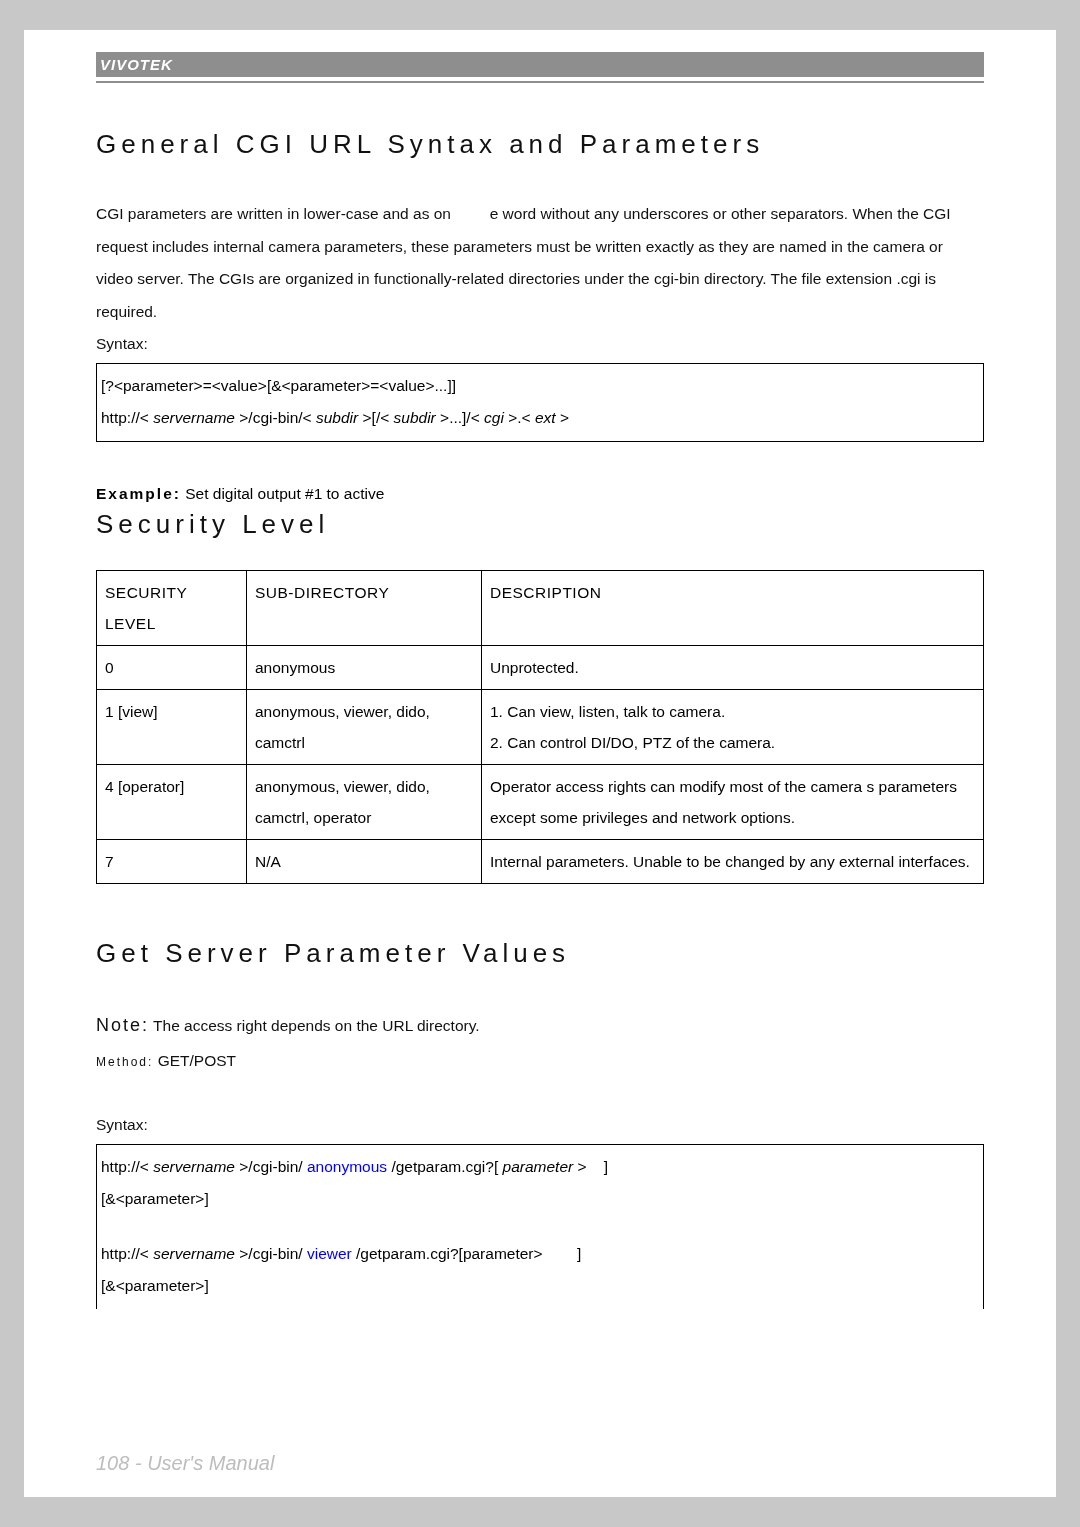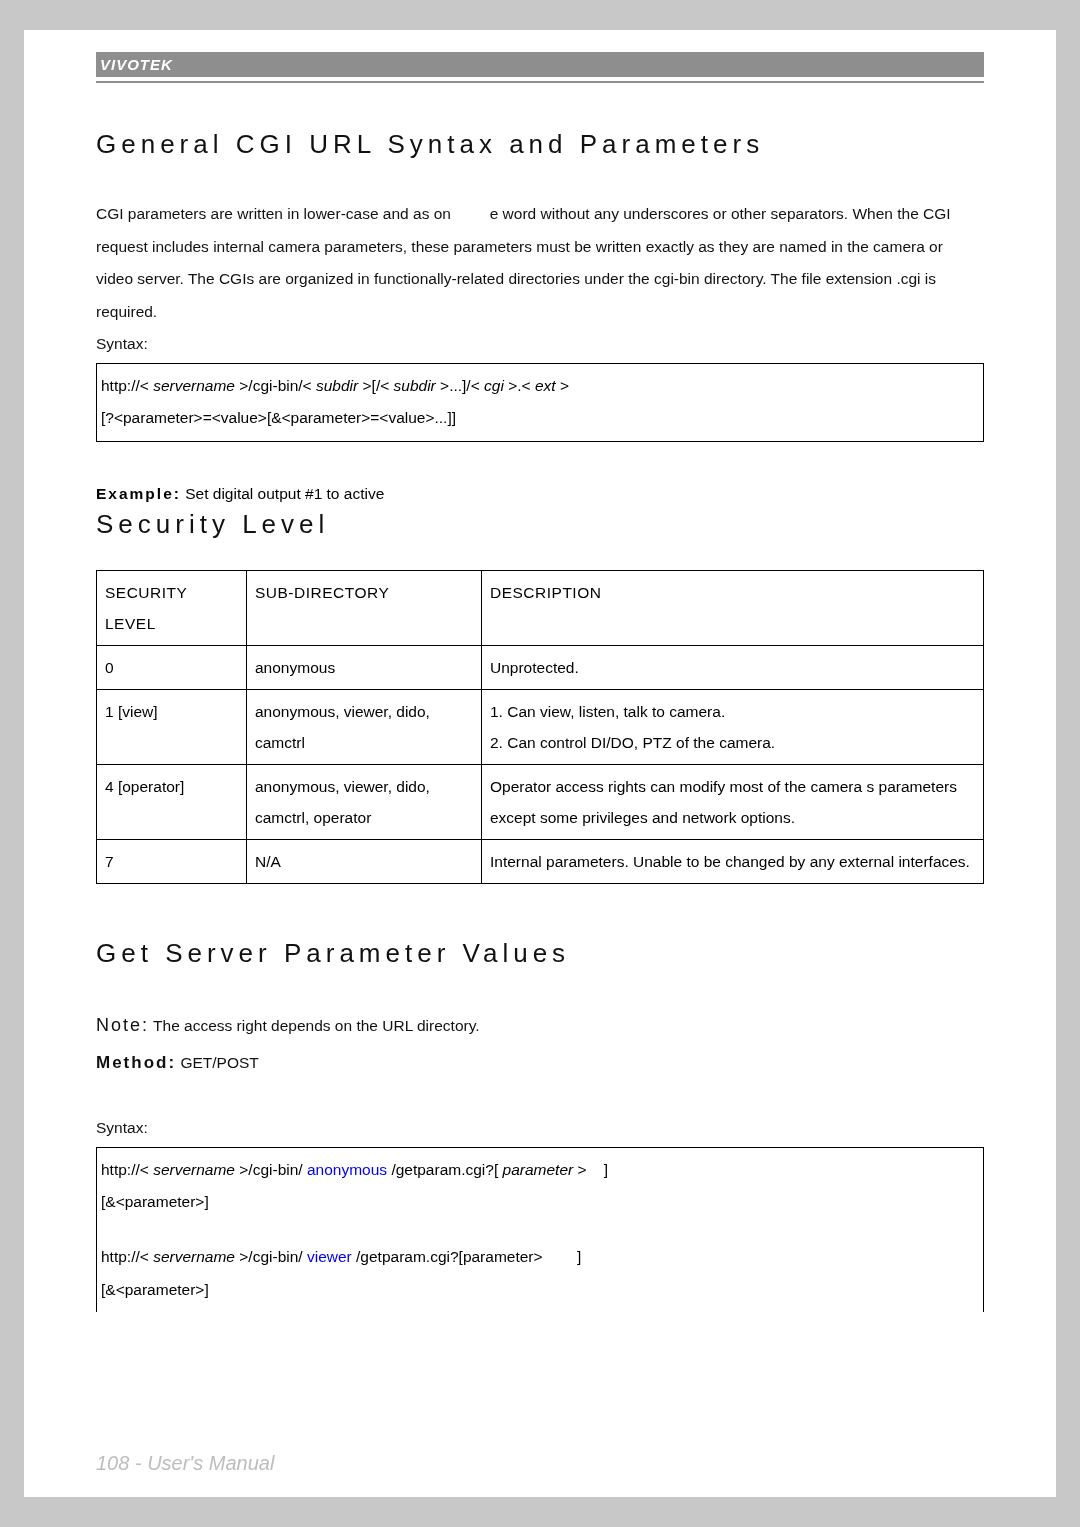--- a/index.html
+++ b/index.html
@@ -82,21 +82,21 @@
     line-height: 2.0;
   }
   table.sec th {
     font-weight: normal;
     font-variant: small-caps;
     letter-spacing: 0.5px;
   }
   .col-level { width: 150px; }
   .col-subdir { width: 235px; }
   .note-label { font-weight: normal; letter-spacing: 2px; font-size: 18px; }
-  .method-label { font-weight: bold; letter-spacing: 2px; font-size: 17px; }
+  .method-label { font-weight: normal; letter-spacing: 2px; font-size: 12px; }
   .gap20 { height: 22px; }
   .gap30 { height: 32px; }
   .blue { color: #0000ee; }
   .ital { font-style: italic; }
   .page-num {
     position: absolute;
     bottom: 22px;
     left: 72px;
     color: #bdbdbd;
     font-style: italic;
@@ -112,34 +112,34 @@
     <span>VIVOTEK</span>
   </div>
   <hr class="brand-rule">
 
   <h2 class="section">General CGI URL Syntax and Parameters</h2>
 
   <p class="body-text">CGI parameters are written in lower-case and as on&nbsp;&nbsp;&nbsp;&nbsp;&nbsp;&nbsp;&nbsp;&nbsp;&nbsp;e word without any underscores or other separators. When the CGI request includes internal camera parameters, these parameters must be written exactly as they are named in the camera or video server. The CGIs are organized in functionally-related directories under the cgi-bin directory. The file extension .cgi is required.</p>
   <p class="body-text">Syntax:</p>
 
   <div class="syntax-box">
+    <div>[?&lt;parameter&gt;=&lt;value&gt;[&amp;&lt;parameter&gt;=&lt;value&gt;...]]</div>
     <div>
       <span>http://&lt;</span>
       <span class="ital">servername</span>
       <span>&gt;/cgi-bin/&lt;</span>
       <span class="ital">subdir</span>
       <span>&gt;[/&lt;</span>
       <span class="ital">subdir</span>
       <span>&gt;...]/&lt;</span>
       <span class="ital">cgi</span>
       <span>&gt;.&lt;</span>
       <span class="ital">ext</span>
       <span>&gt;</span>
     </div>
-    <div>[?&lt;parameter&gt;=&lt;value&gt;[&amp;&lt;parameter&gt;=&lt;value&gt;...]]</div>
   </div>
 
   <div class="example-line">
     <span class="example-label">Example:</span><span> Set digital output #1 to active</span>
   </div>
 
   <h2 class="section tight">Security Level</h2>
 
   <table class="sec">
     <thead>

